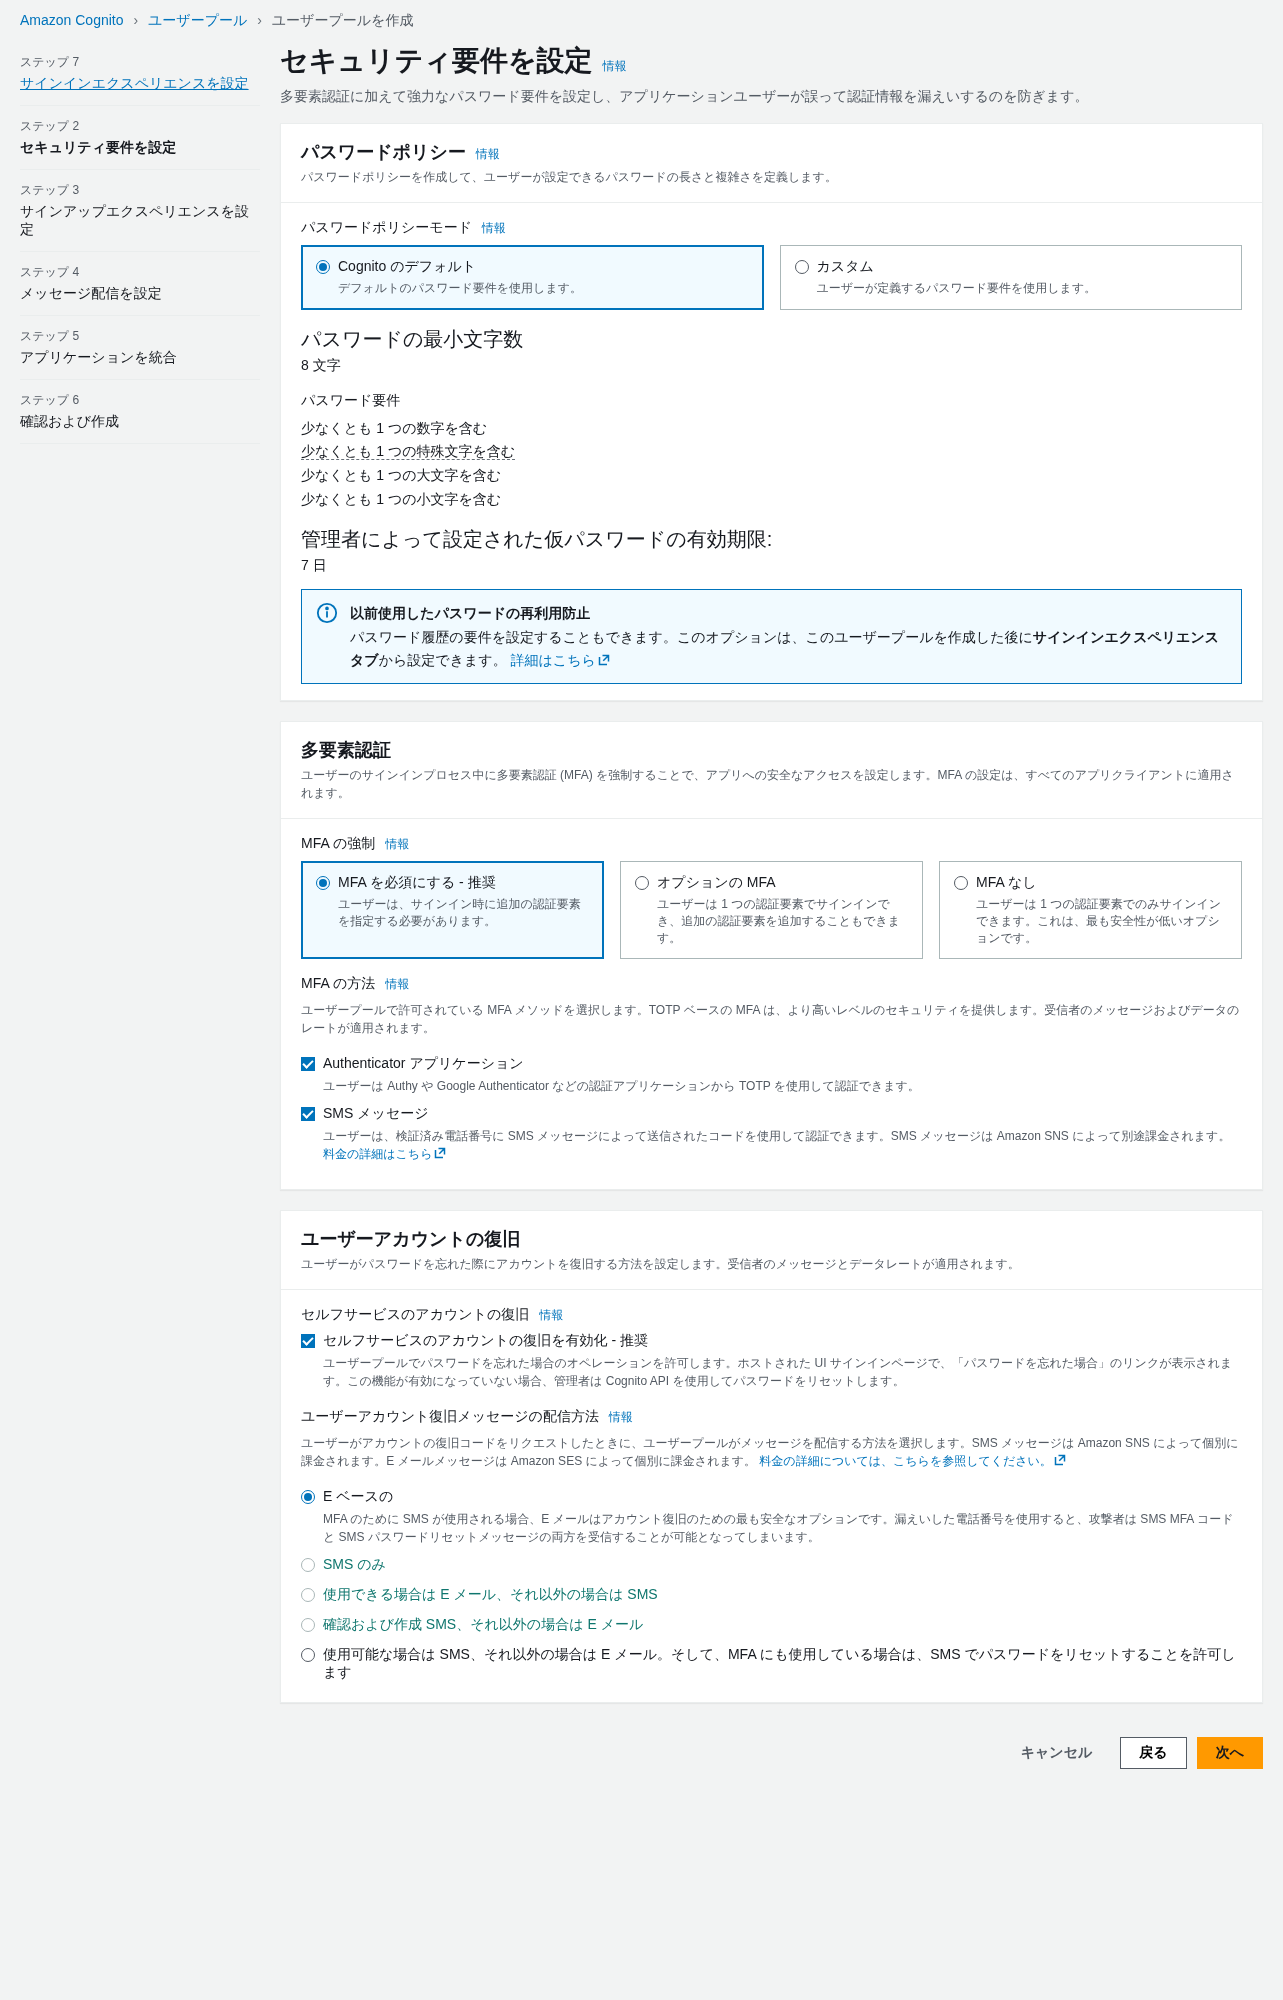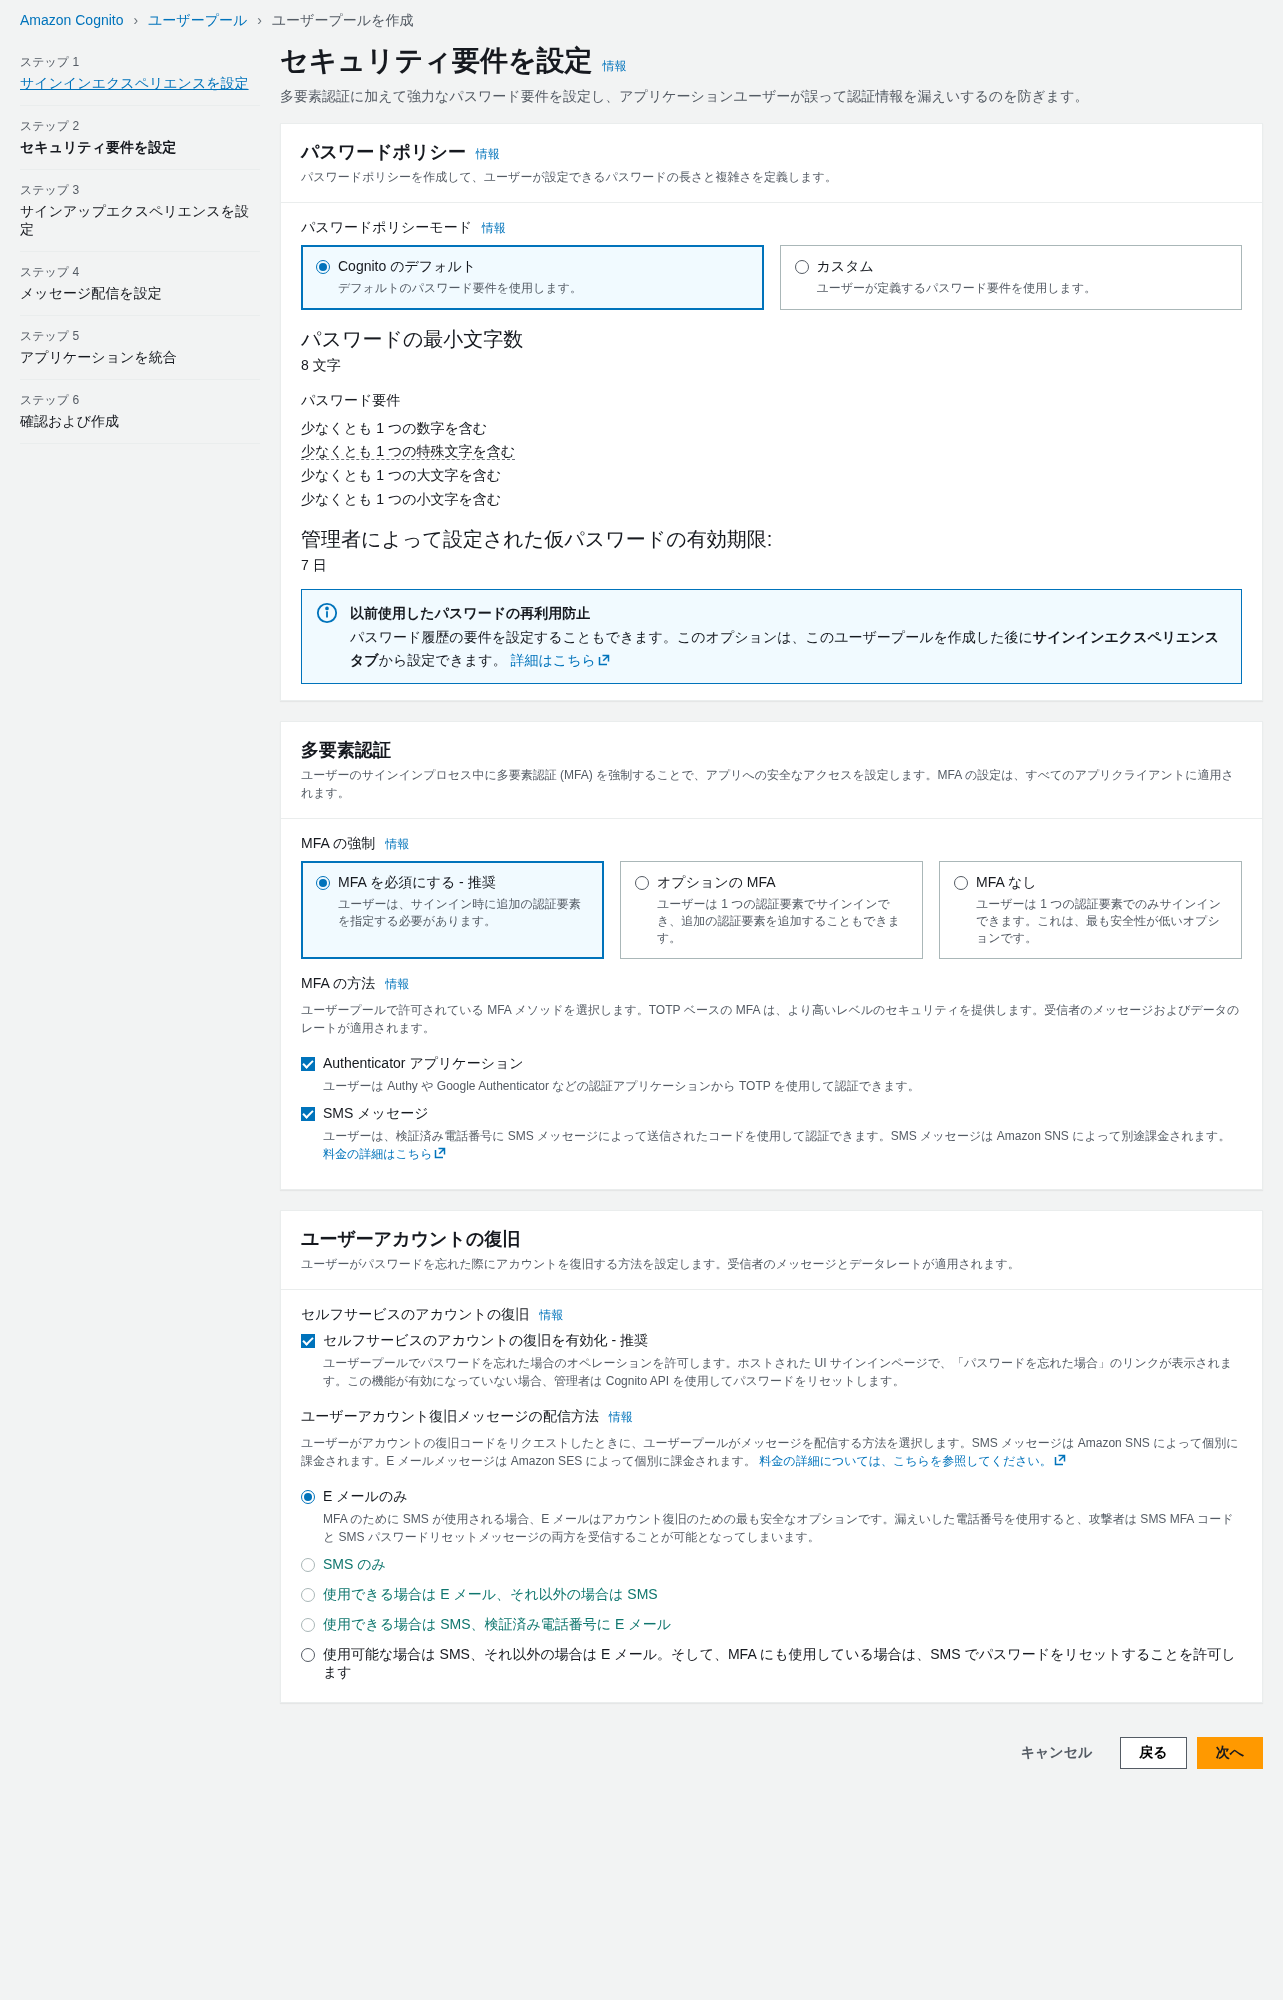--- a/index.html
+++ b/index.html
@@ -80,21 +80,21 @@
     <a href="#">Amazon Cognito</a>
     <span class="sep">›</span>
     <a href="#">ユーザープール</a>
     <span class="sep">›</span>
     <span class="current">ユーザープールを作成</span>
   </div>
 
   <div class="main-layout">
     <aside class="sidebar">
       <div class="step-item">
-        <div class="step-label">ステップ 1</div>
+        <div class="step-label">ステップ 7</div>
         <div class="step-title"><a href="#">サインインエクスペリエンスを設定</a></div>
       </div>
       <div class="step-item current">
         <div class="step-label">ステップ 2</div>
         <div class="step-title">セキュリティ要件を設定</div>
       </div>
       <div class="step-item">
         <div class="step-label">ステップ 3</div>
         <div class="step-title">サインアップエクスペリエンスを設定</div>
       </div>
@@ -271,39 +271,39 @@
             <div class="field-desc">
               <span>ユーザーがアカウントの復旧コードをリクエストしたときに、ユーザープールがメッセージを配信する方法を選択します。SMS メッセージは Amazon SNS によって個別に課金されます。E メールメッセージは Amazon SES によって個別に課金されます。</span>
               <a href="#" class="ext-link"><span>料金の詳細については、こちらを参照してください。</span><span class="ext-icon"><svg viewBox="0 0 16 16" fill="none" stroke="#0073bb" stroke-width="2">
                       <path d="M6 2h8v8M14 2L7 9M11 13v1H2V5h1"></path>
                     </svg></span></a>
             </div>
           </div>
 
           <div class="radio-row">
             <div class="radio-box checked"></div>
-            <div class="radio-label">E メールのみ</div>
+            <div class="radio-label">E ベースの</div>
           </div>
           <div class="radio-desc">MFA のために SMS が使用される場合、E メールはアカウント復旧のための最も安全なオプションです。漏えいした電話番号を使用すると、攻撃者は SMS MFA コードと SMS パスワードリセットメッセージの両方を受信することが可能となってしまいます。</div>
 
           <div class="radio-row">
             <div class="radio-box disabled"></div>
             <div class="radio-label disabled">SMS のみ</div>
           </div>
           <div style="height:8px"></div>
 
           <div class="radio-row">
             <div class="radio-box disabled"></div>
             <div class="radio-label disabled">使用できる場合は E メール、それ以外の場合は SMS</div>
           </div>
           <div style="height:8px"></div>
 
           <div class="radio-row">
             <div class="radio-box disabled"></div>
-            <div class="radio-label disabled">使用できる場合は SMS、検証済み電話番号に E メール</div>
+            <div class="radio-label disabled">確認および作成 SMS、それ以外の場合は E メール</div>
           </div>
           <div style="height:8px"></div>
 
           <div class="radio-row">
             <div class="radio-box"></div>
             <div class="radio-label">使用可能な場合は SMS、それ以外の場合は E メール。そして、MFA にも使用している場合は、SMS でパスワードをリセットすることを許可します</div>
           </div>
         </div>
       </div>
 

